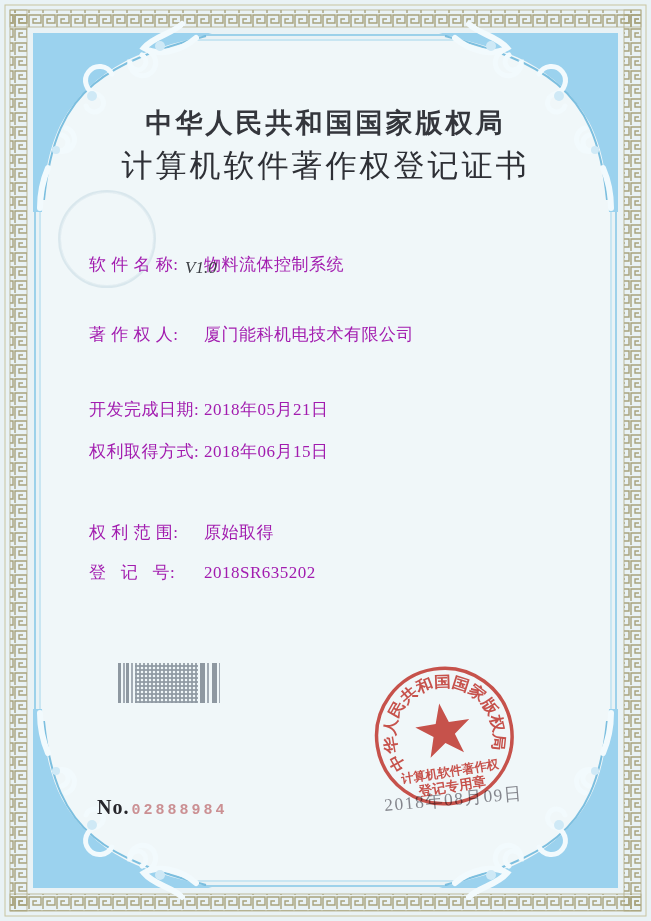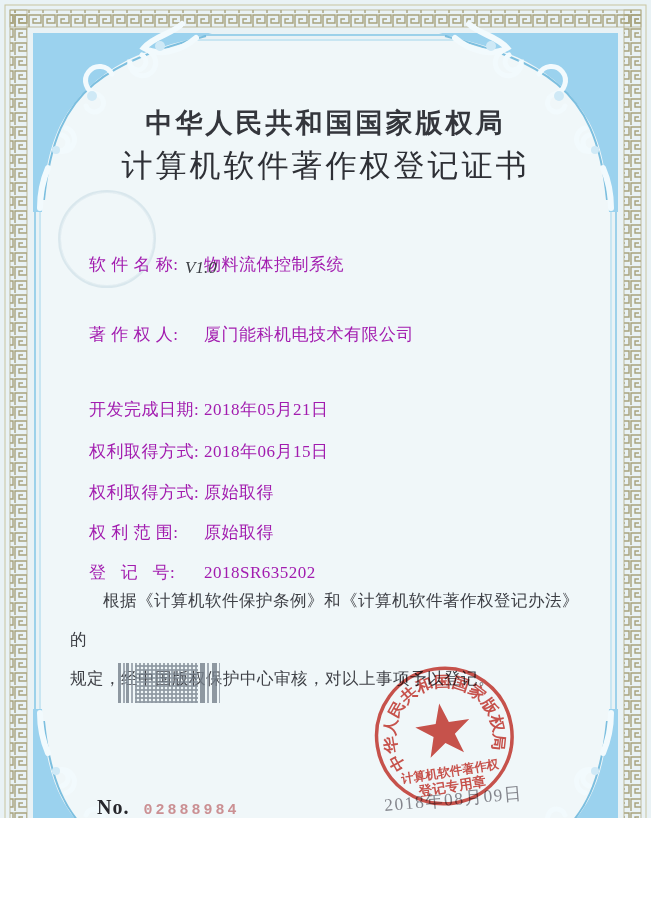--- a/index.html
+++ b/index.html
@@ -1,17 +1,17 @@
 <!DOCTYPE html>
 <html><head>
 <meta charset="utf-8">
 <style>
   html,body{margin:0;padding:0;background:#ffffff;}
   .page{
-    position:relative;width:651px;height:818px;overflow:hidden;
+    position:relative;width:651px;height:921px;overflow:hidden;
     background:#e9f2f5;
     font-family:"Liberation Serif","DejaVu Serif",serif;
   }
   .border-svg{position:absolute;left:0;top:0;z-index:0;}
   .watermark{
     position:absolute;left:58px;top:190px;width:94px;height:94px;z-index:1;
     border-radius:50%;border:2px solid rgba(165,195,208,0.30);
     box-shadow:inset 0 0 0 1px rgba(165,195,208,0.18);
   }
   .authority{
@@ -60,21 +60,21 @@
     transform:rotate(-9deg);mix-blend-mode:multiply;opacity:0.92;
   }
   .stamp text{font-family:"Liberation Serif","DejaVu Serif",serif;font-weight:700;}
   .stamp-date{
     position:absolute;left:384px;top:787px;z-index:2;
     font-size:17.5px;color:#84868d;letter-spacing:1.5px;transform:rotate(-5deg);
   }
   .serial{position:absolute;left:97px;top:796px;z-index:1;display:flex;align-items:baseline;}
   .serial .no-label{font-size:20px;font-weight:700;color:#26262b;letter-spacing:1px;}
   .serial .no-digits{
-    margin-left:14px;font-family:"Liberation Mono","DejaVu Sans Mono",monospace;
+    margin-left:2px;font-family:"Liberation Mono","DejaVu Sans Mono",monospace;
     font-size:15px;font-weight:700;color:#cb9093;letter-spacing:3px;
   }
 </style>
 </head>
 <body>
 
 <div class="page">
 
   <svg class="border-svg" width="651" height="921" viewBox="0 0 651 921">
     <defs>
@@ -129,36 +129,29 @@
   </div>
 
   <div class="row" style="top:378px">
     <span class="lbl">开发完成日期:</span><span class="val">2018年05月21日</span>
   </div>
 
   <div class="row" style="top:420px">
     <span class="lbl">权利取得方式:</span><span class="val">2018年06月15日</span>
   </div>
 
-  <div class="row" style="top:461px">
-    <span class="lbl">权利取得方式:</span><span class="val">原始取得</span>
-  </div>
 
   <div class="row" style="top:501px">
     <span class="lbl">权 利 范 围:</span><span class="val">原始取得</span>
   </div>
 
   <div class="row" style="top:541px">
     <span class="lbl">登   记   号:</span><span class="val">2018SR635202</span>
   </div>
 
-  <div class="statement">
-    <div class="l1">根据《计算机软件保护条例》和《计算机软件著作权登记办法》的</div>
-    <div class="l2">规定，经中国版权保护中心审核，对以上事项予以登记。</div>
-  </div>
 
   <div class="barcode">
     <div class="bc-left"></div>
     <div class="bc-mid"></div>
     <div class="bc-right"></div>
   </div>
 
   <svg class="stamp" viewBox="0 0 152 152">
     <defs>
       <path id="ringArc" d="M 34.4,102 A 48,48 0 1 1 117.6,102" fill="none"></path>

